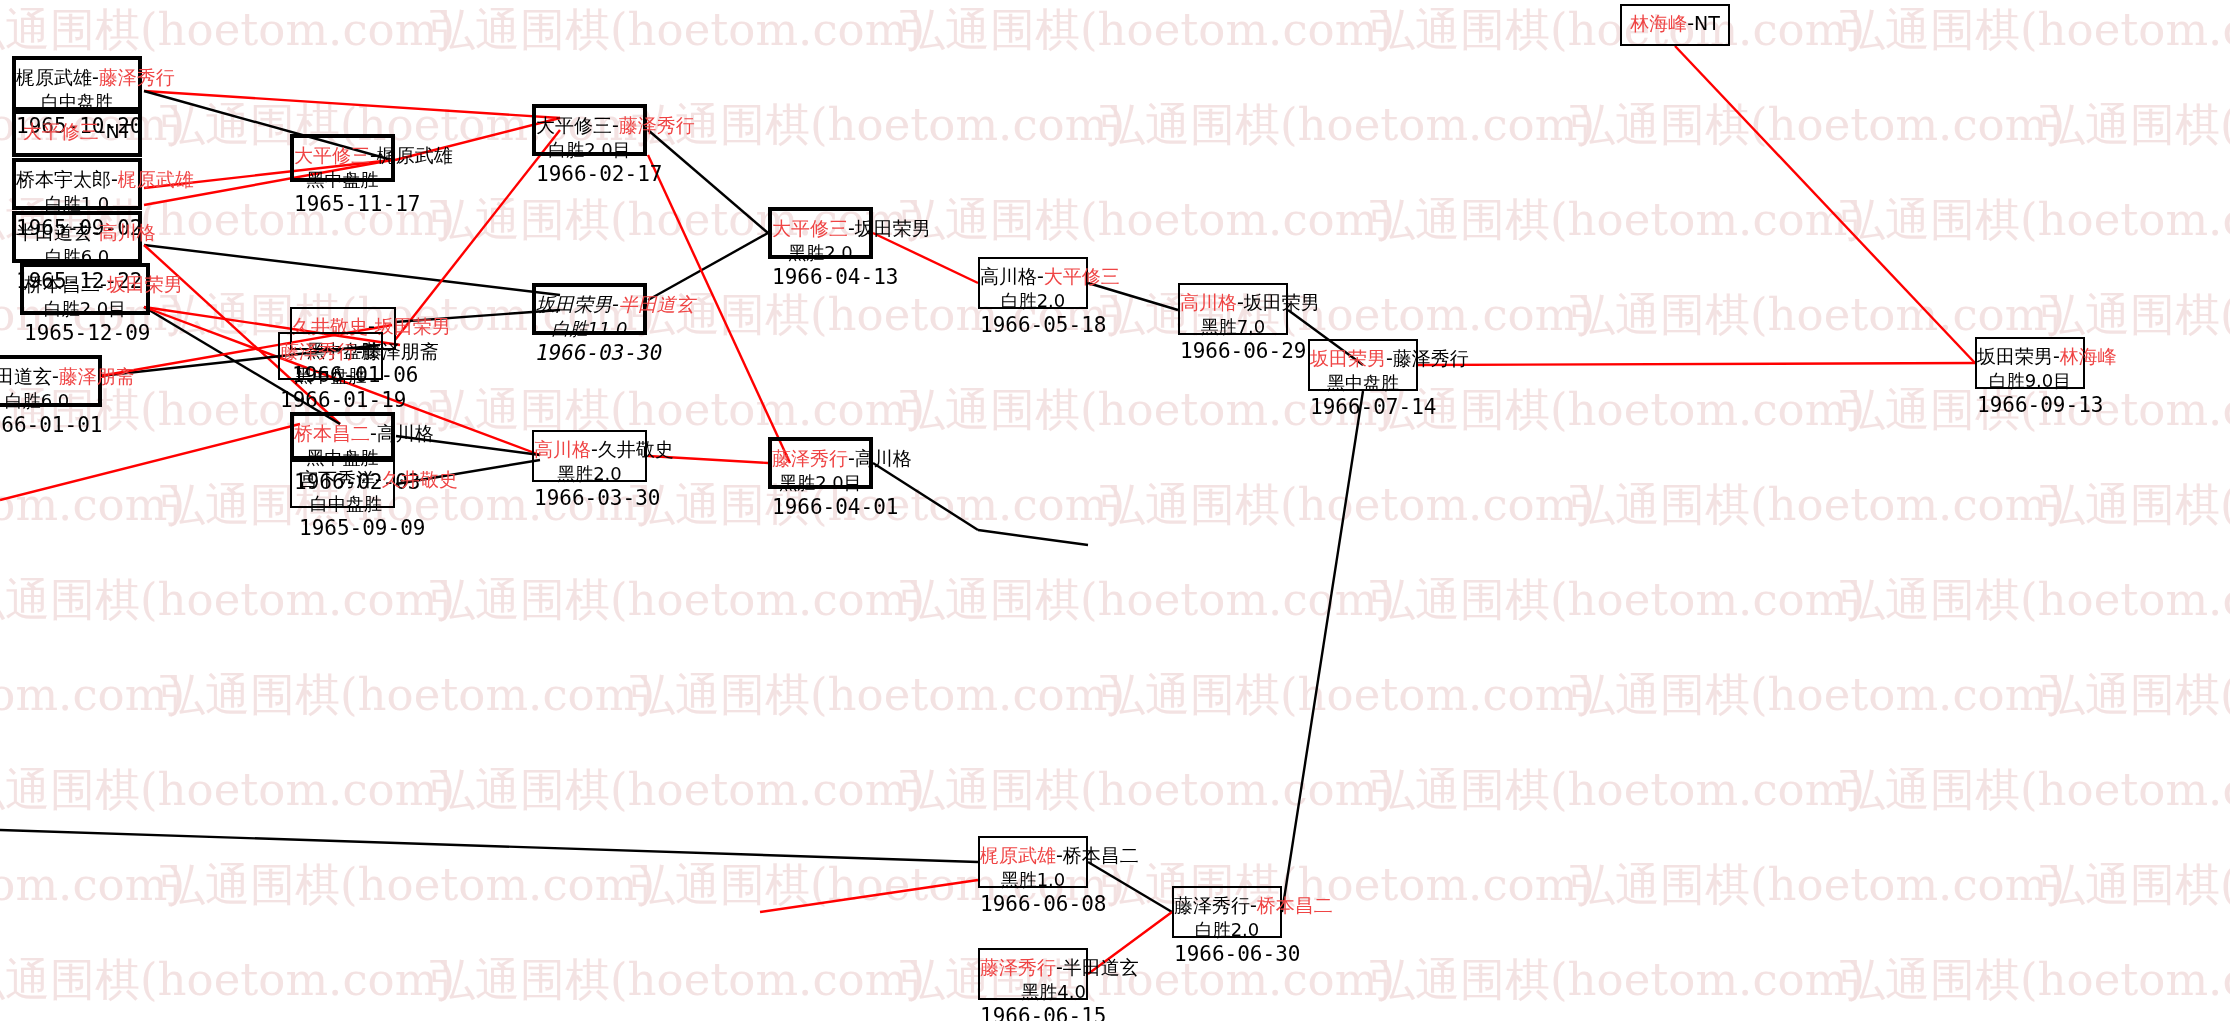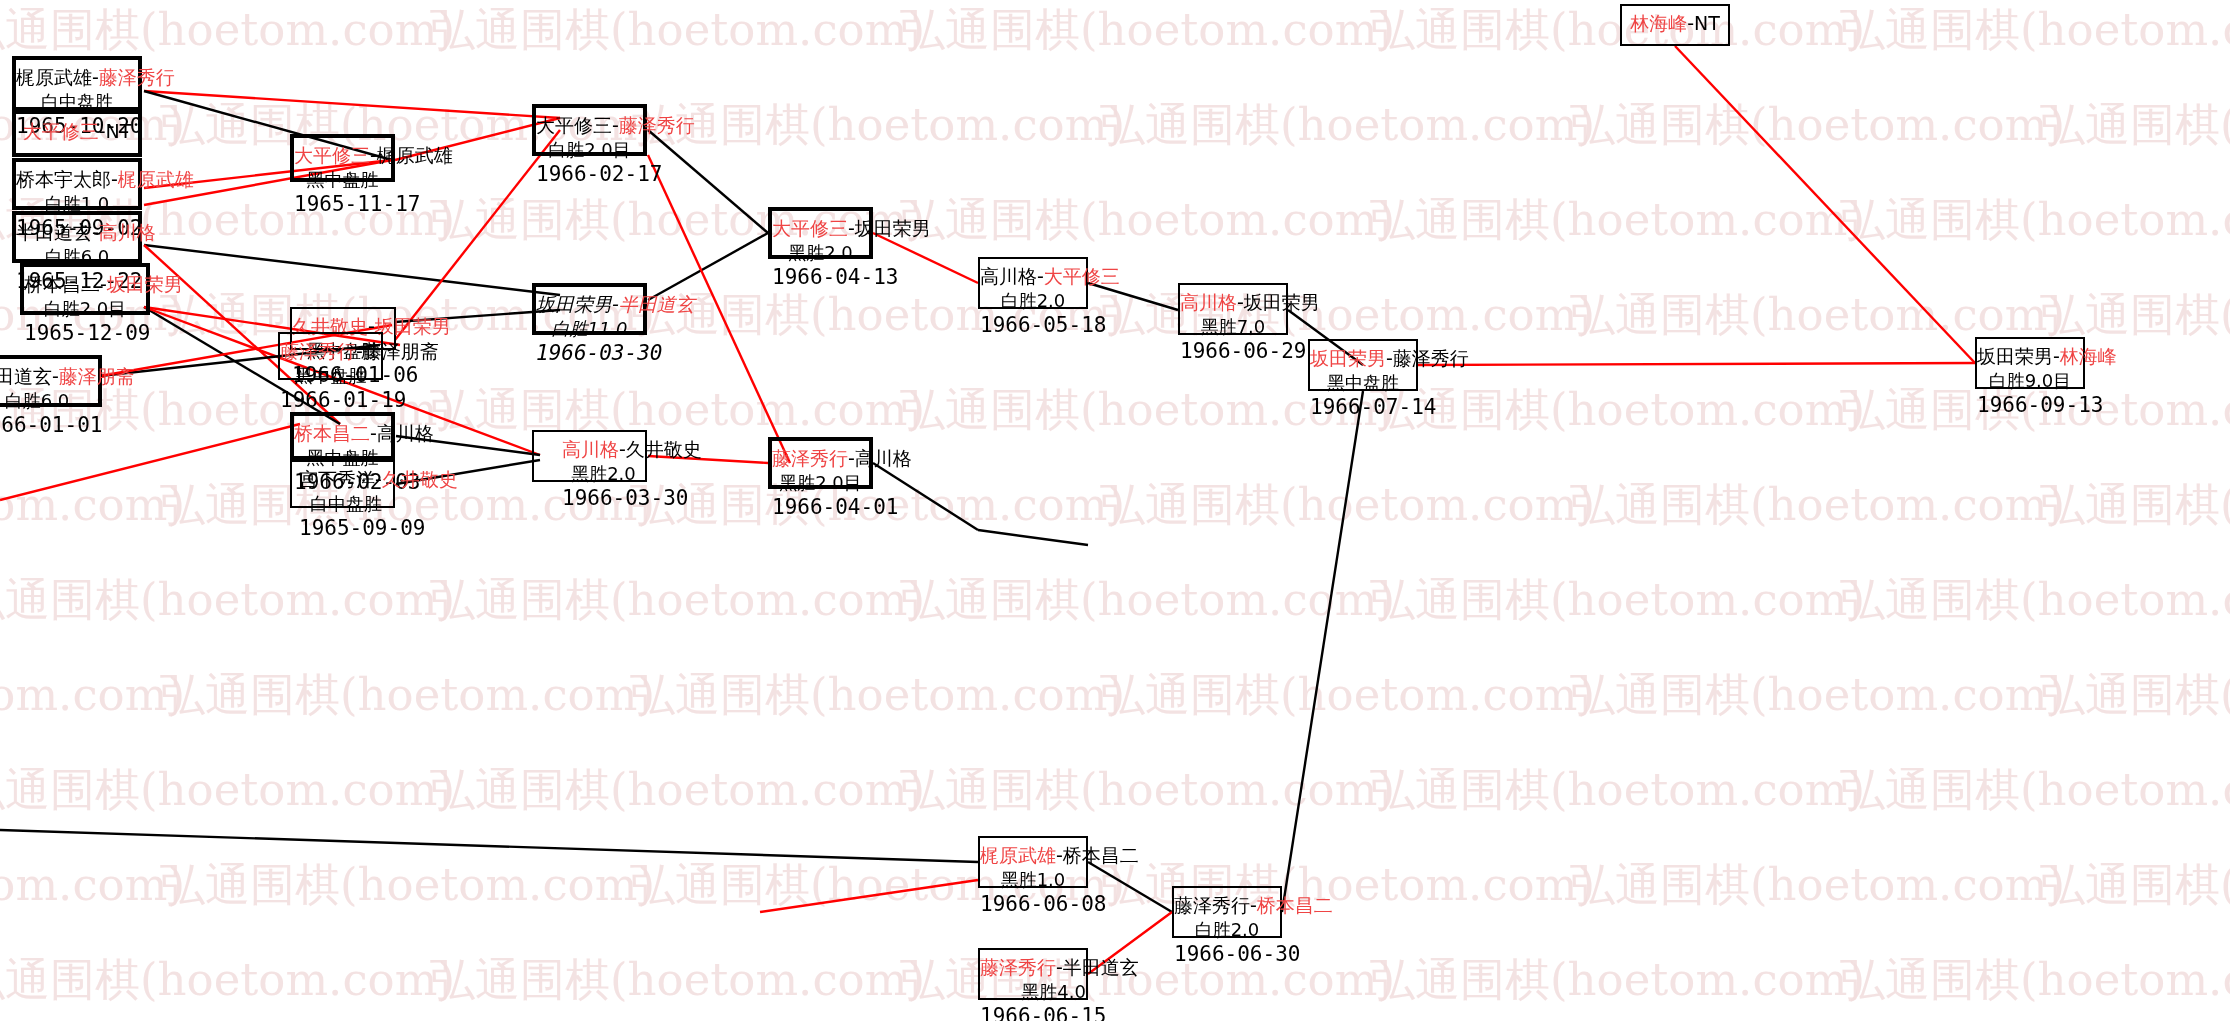--- a/index.html
+++ b/index.html
@@ -207,21 +207,21 @@
       <div class="node thick" style="left: 532px; top: 104px; width: 115px; height: 52px;">
         <span class="ln t1"><span class="blk">大平修三</span><span class="blk">-</span><span class="red">藤泽秀行</span></span>
         <span class="ln t2 blk">白胜2.0目</span>
         <span class="ln t3 blk">1966-02-17</span>
       </div>
       <div class="node thick" style="left: 532px; top: 283px; width: 115px; height: 52px; font-style: italic;">
         <span class="ln t1"><span class="blk">坂田荣男</span><span class="blk">-</span><span class="red">半田道玄</span></span>
         <span class="ln t2 blk">白胜11.0</span>
         <span class="ln t3 blk">1966-03-30</span>
       </div>
-      <div class="node" style="left: 532px; top: 430px; width: 115px; height: 52px; padding-left: 28px;">
+      <div class="node" style="left: 532px; top: 430px; width: 115px; height: 52px;">
         <span class="ln t1"><span class="red">高川格</span><span class="blk">-</span><span class="blk">久井敬史</span></span>
         <span class="ln t2 blk">黑胜2.0</span>
         <span class="ln t3 blk">1966-03-30</span>
       </div>
       <div class="node thick" style="left: 768px; top: 207px; width: 105px; height: 52px;">
         <span class="ln t1"><span class="red">大平修三</span><span class="blk">-</span><span class="blk">坂田荣男</span></span>
         <span class="ln t2 blk">黑胜2.0</span>
         <span class="ln t3 blk">1966-04-13</span>
       </div>
       <div class="node thick" style="left: 768px; top: 437px; width: 105px; height: 52px;">

